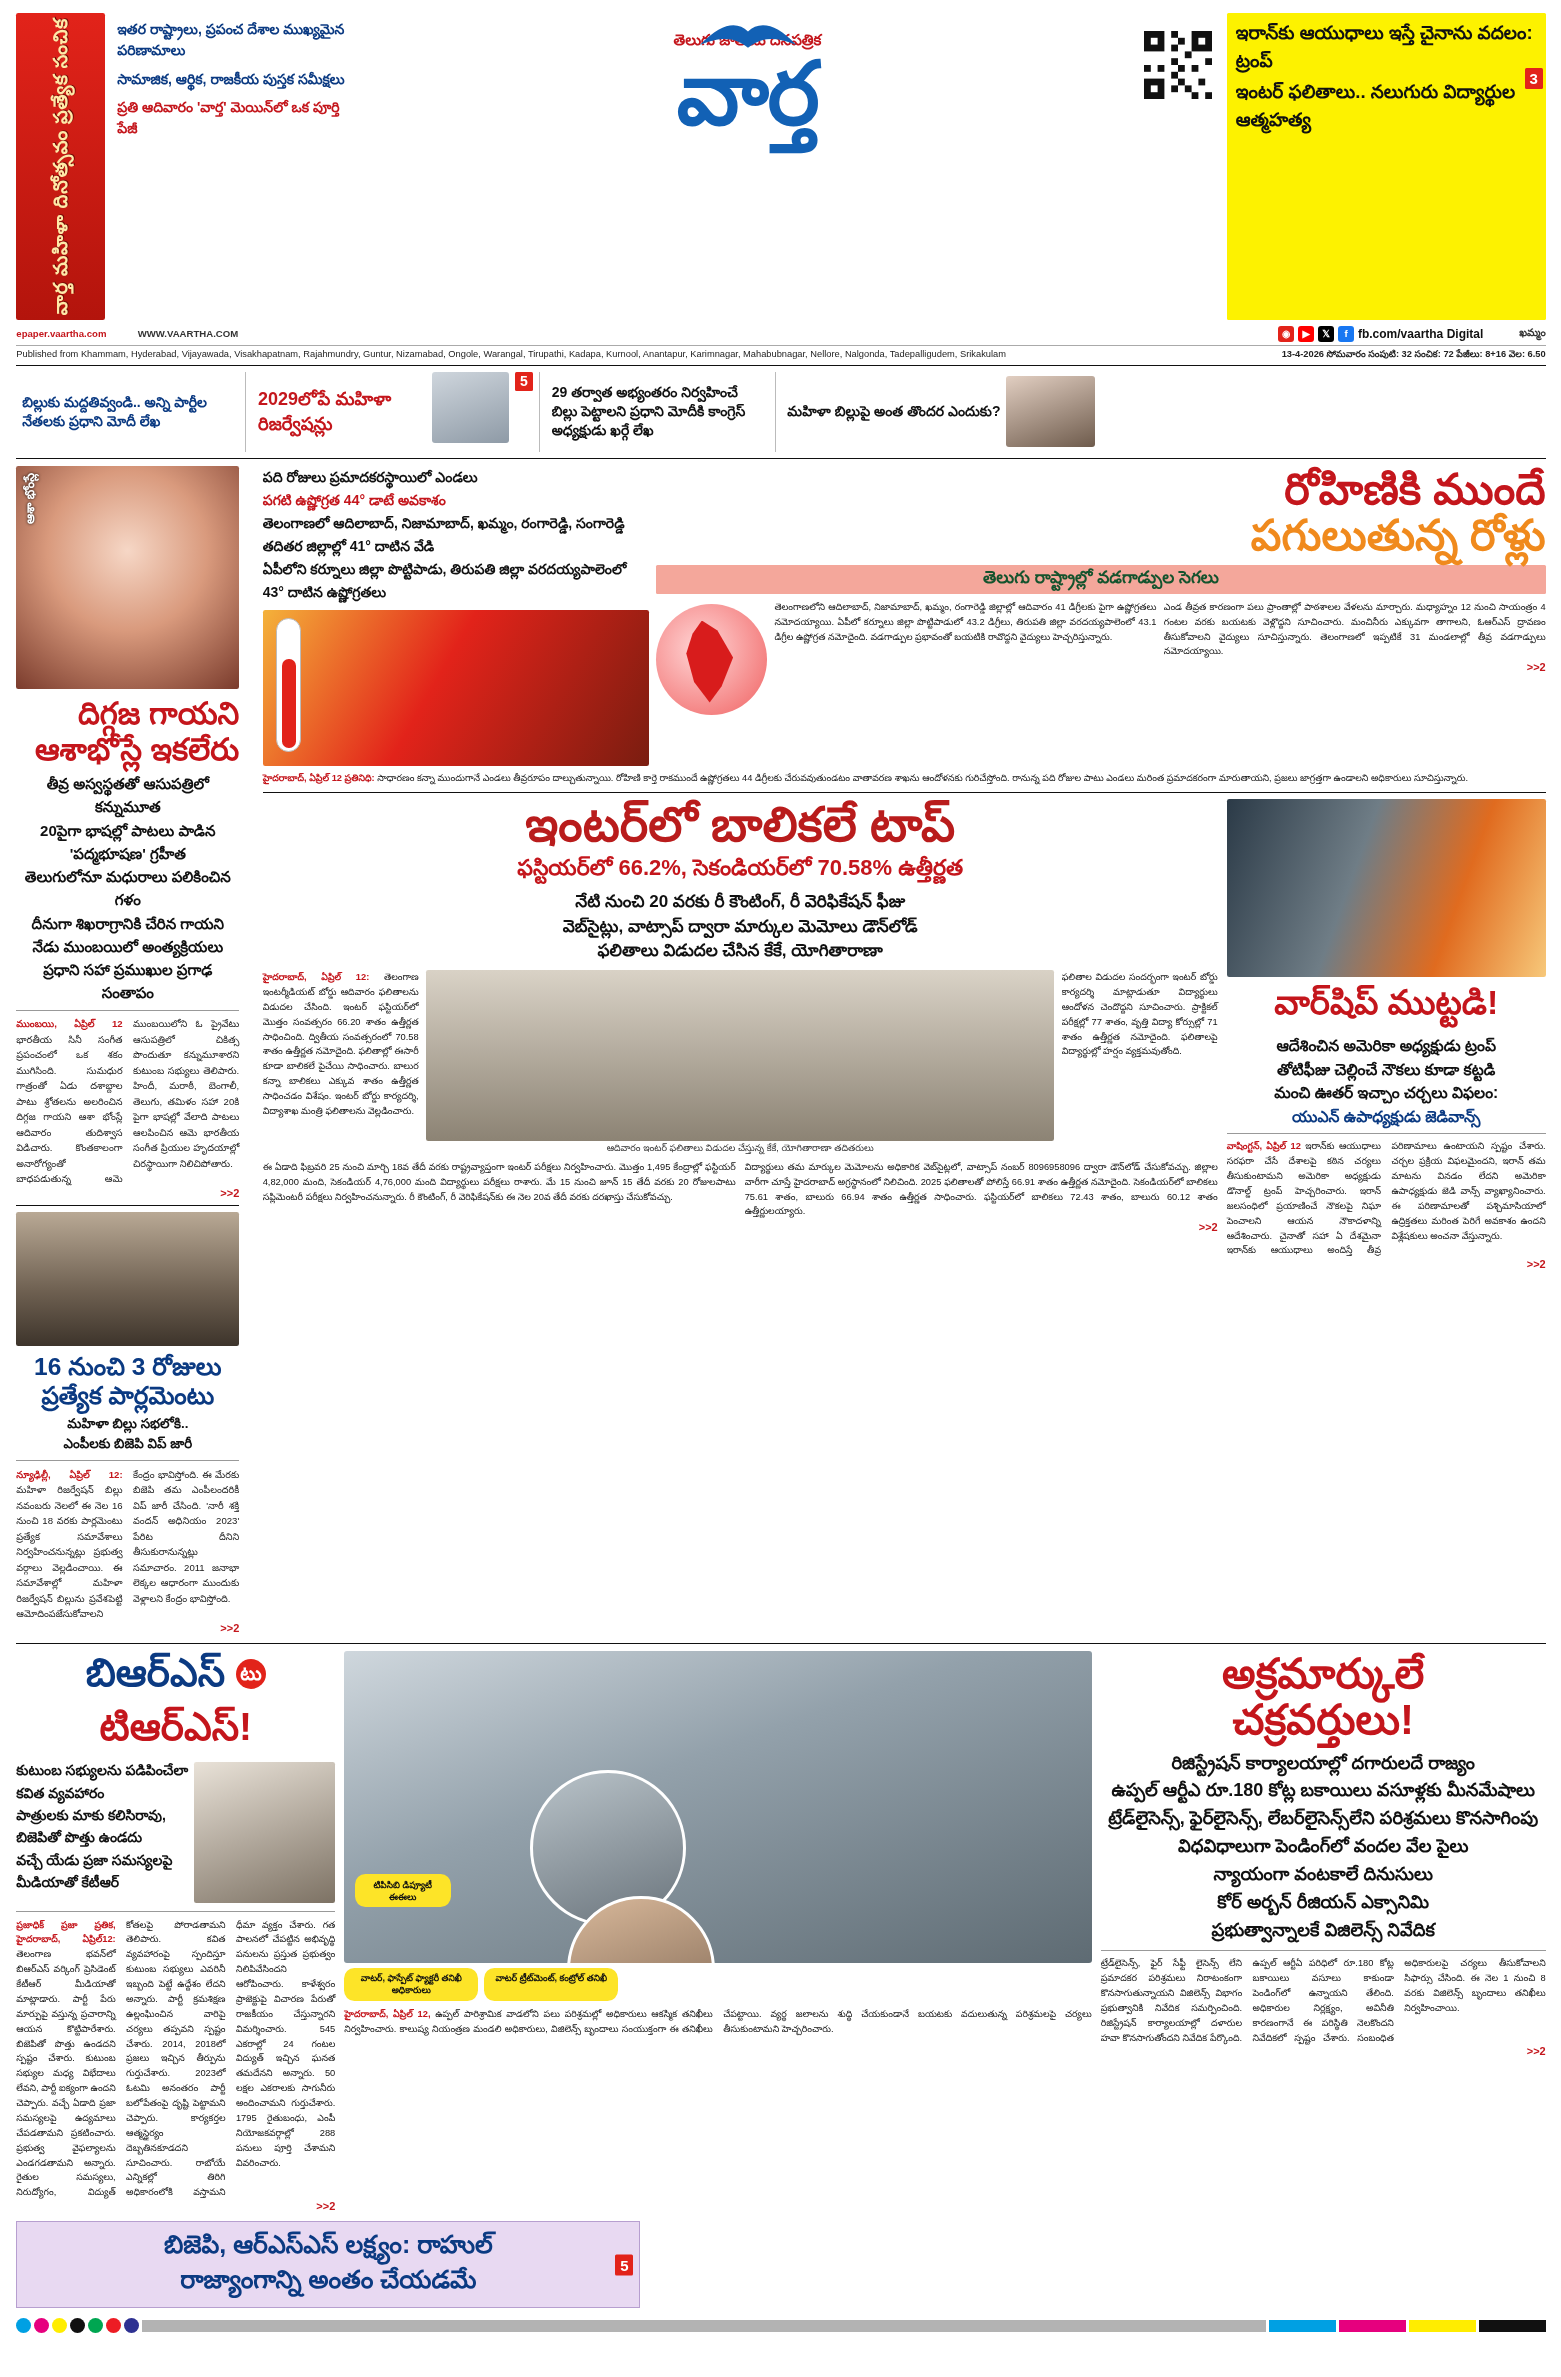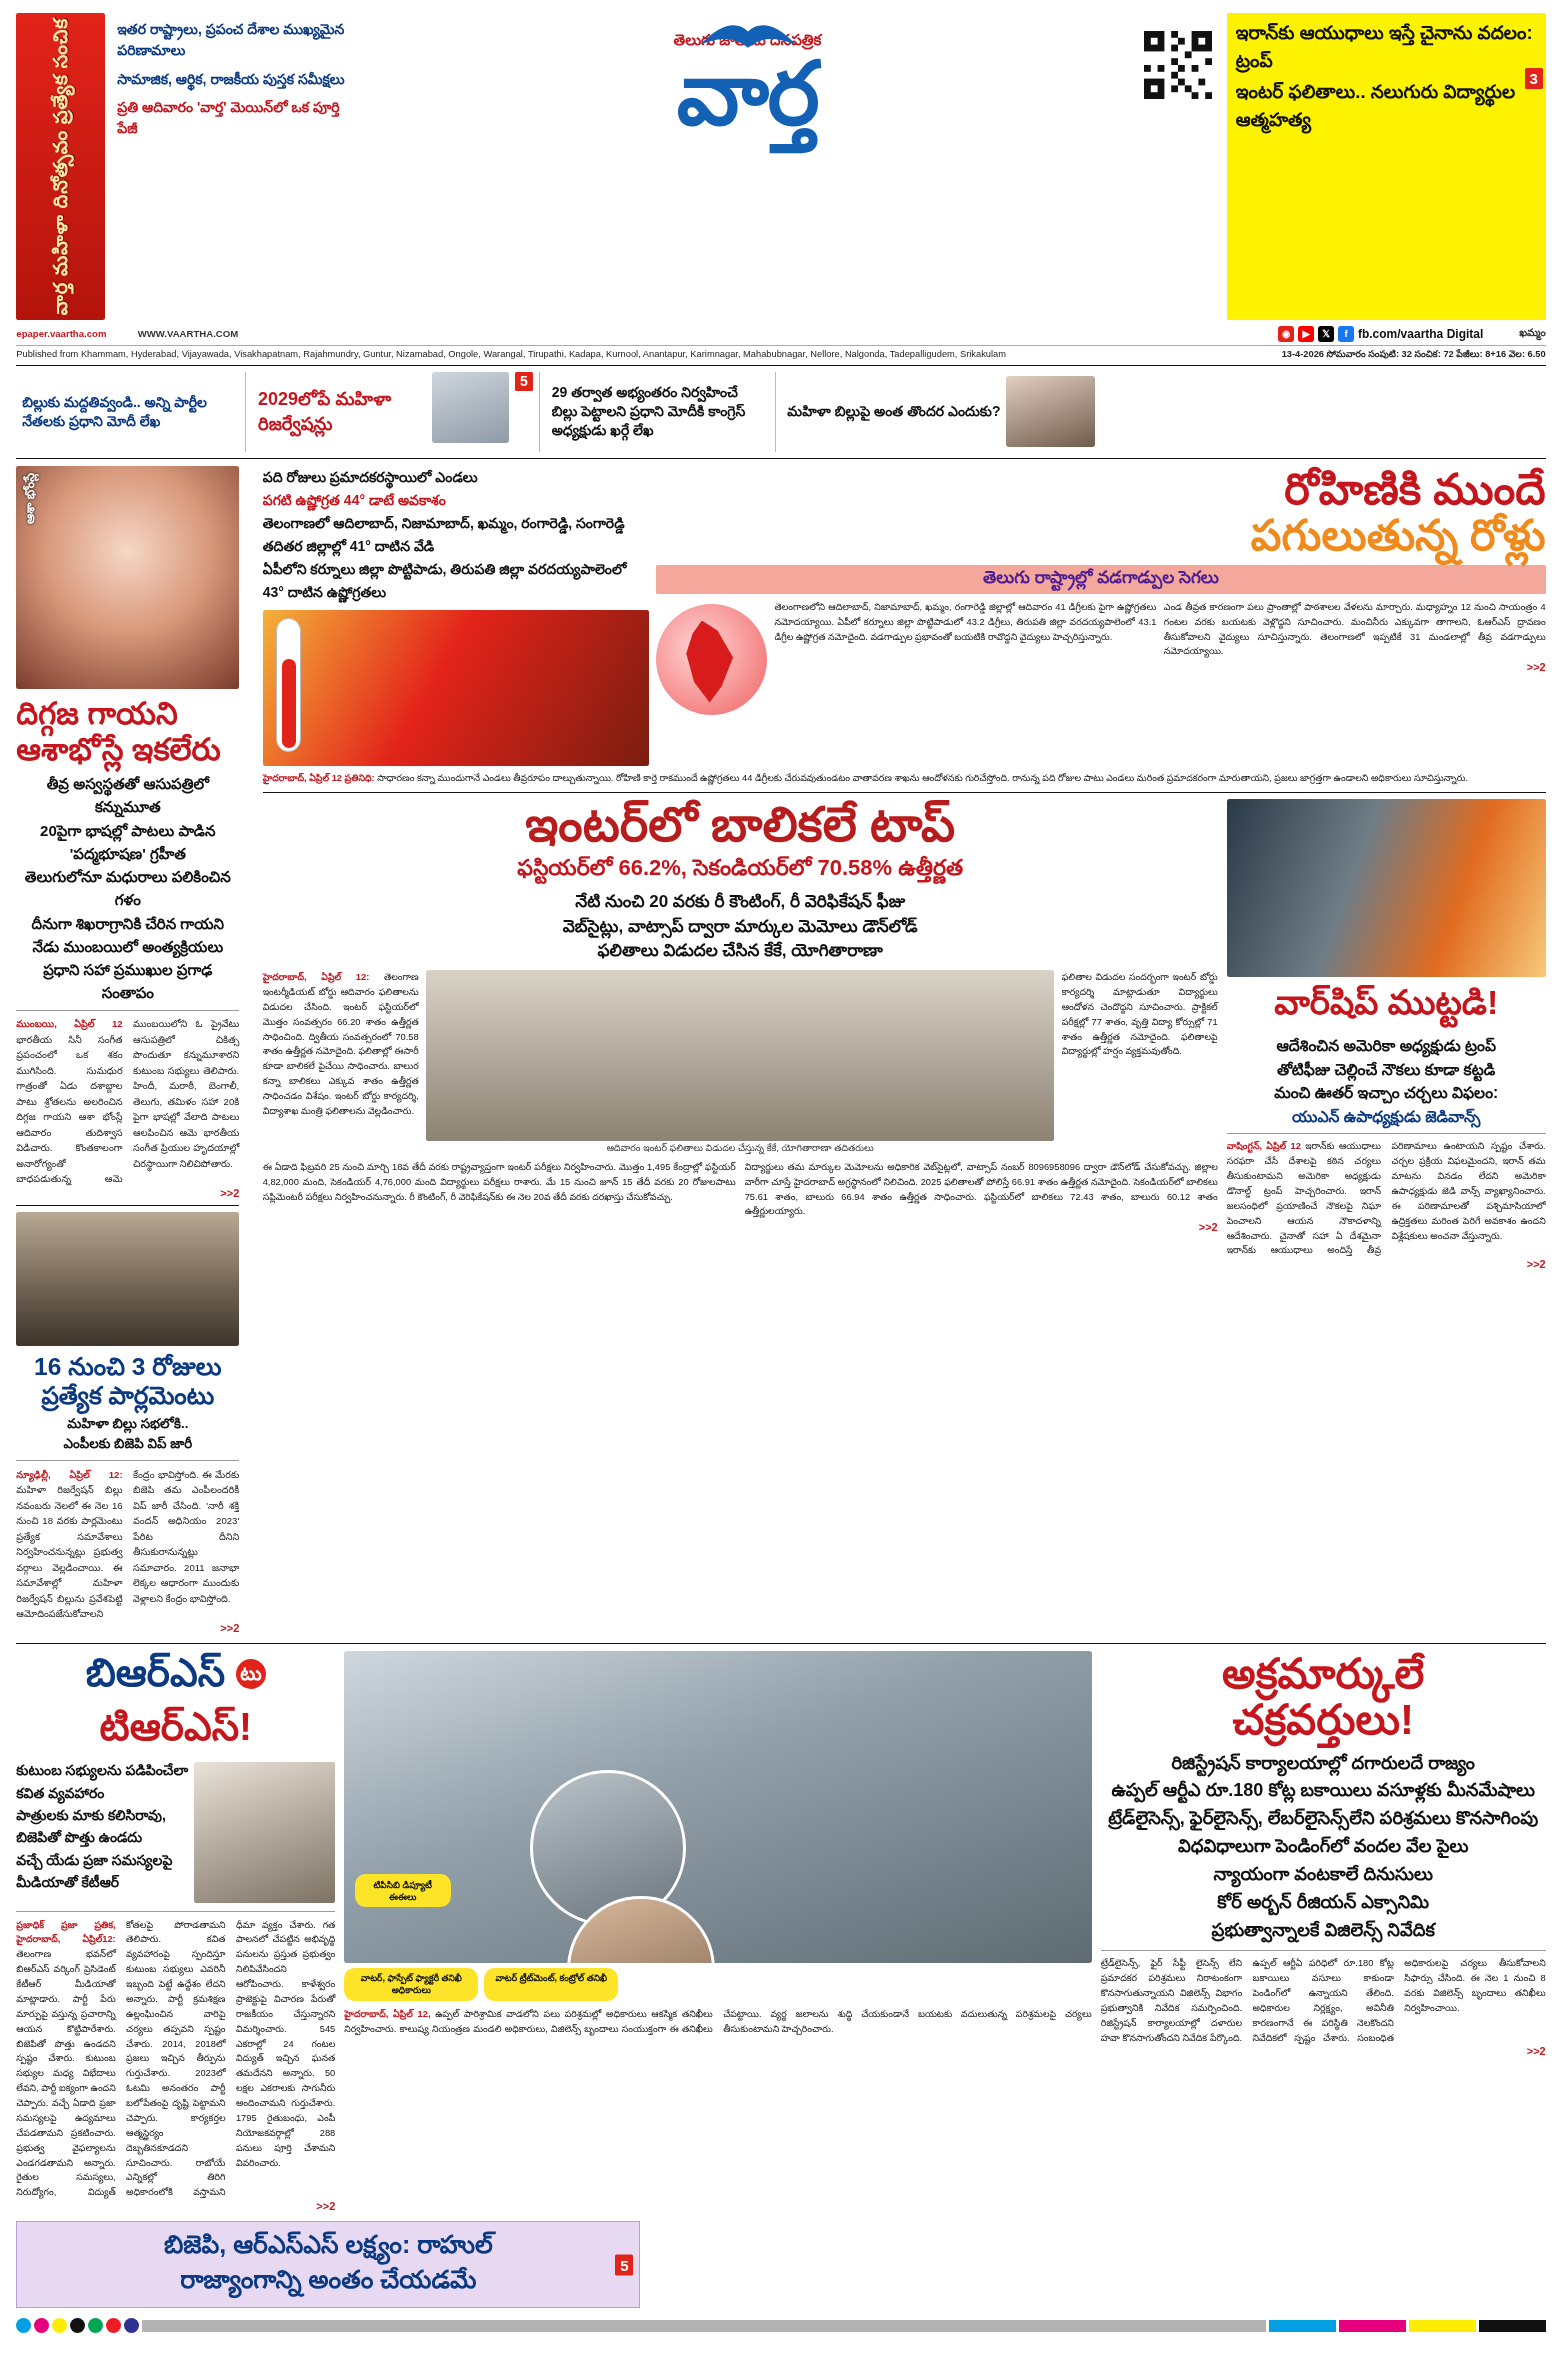--- a/index.html
+++ b/index.html
@@ -183,21 +183,21 @@
     position: relative;
     overflow: hidden;
   }
   .singer-photo .vertxt {
     position:absolute; left:4.5px; top:7.4px;
     writing-mode: vertical-rl; transform: rotate(180deg);
     color:#fff; font-size:12.6px; font-weight:bold; text-shadow:0 0 3px #000;
   }
   .lead-red {
     color:#c4161c; font-weight:bold; font-size:31px; line-height:1.15;
-    text-align:left; margin: 7.4px 0 4.5px;
+    text-align:right; margin: 7.4px 0 4.5px;
   }
   .sub-line {
     font-size:15px; font-weight:bold; text-align:center; line-height:1.55; color:#111;
   }
   .body-te {
     font-size:9.6px; line-height:1.62; text-align:justify; color:#1a1a1a;
     column-gap: 9px;
   }
   .more { color:#c4161c; font-weight:bold; text-align:right; font-size:11px; }
 
@@ -229,21 +229,21 @@
   }
   .mega-head {
     color:#c4161c;
     font-weight:bold;
     font-size:43px;
     line-height:1.08;
     text-align:right;
   }
   .mega-head .l2 { color:#f08a1d; }
   .pink-strip {
-    background:#f4a79b; color:#4c1d95; font-weight:bold; font-size:17px;
+    background:#f4a79b; color:#14532d; font-weight:bold; font-size:17px;
     text-align:center; padding:3px 6px; margin-top:6px; border-radius:1.5px;
   }
   .ap-map {
     width: 111px; height: 111px; border-radius: 50%;
     background: radial-gradient(circle at 40% 40%, #ffd6d6, #f06060);
     margin: 4.5px auto;
     position: relative;
   }
   .ap-map:after{
     content:""; position:absolute; left:25px; top:16.3px; width:52px;height:82px;

